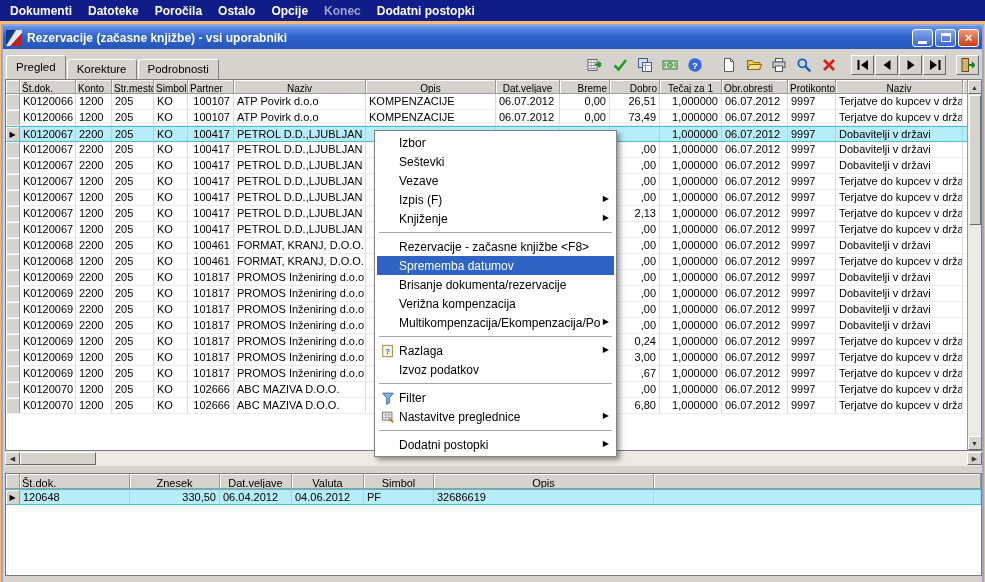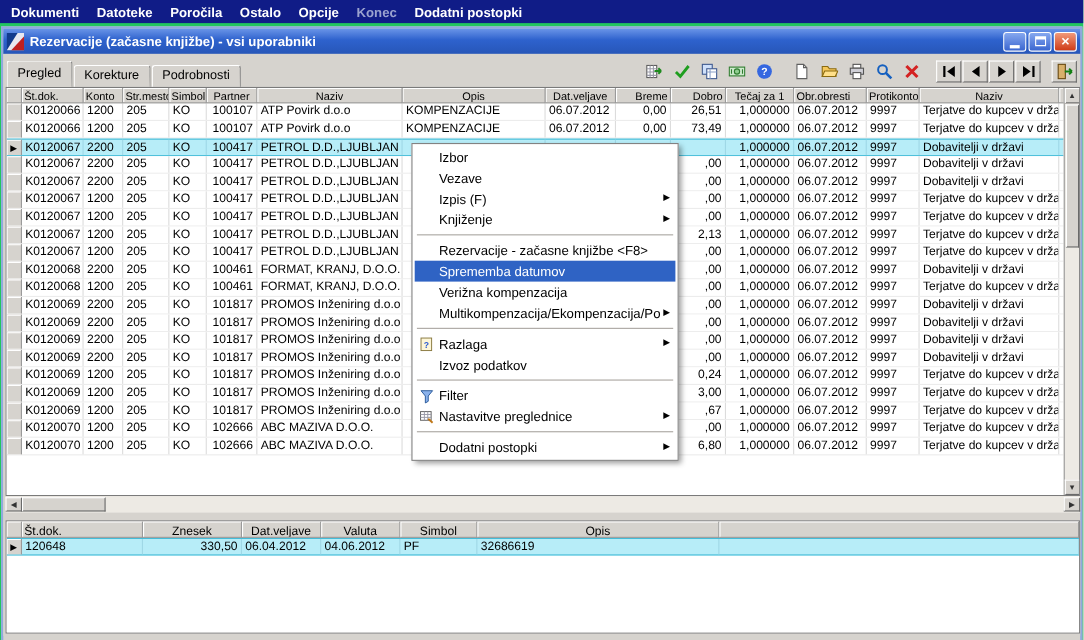--- a/index.html
+++ b/index.html
@@ -1,18 +1,18 @@
 <!DOCTYPE html>
 <html><head>
 <meta charset="utf-8">
 <style>
   *{margin:0;padding:0;box-sizing:border-box;}
   html,body{width:985px;height:582px;}
   body{font-family:"Liberation Sans",sans-serif;background:#cdc9c2;overflow:hidden;position:relative;}
-  .screen{position:absolute;inset:0;width:985px;height:582px;background:#22c55e;}
+  .screen{position:absolute;inset:0;width:985px;height:582px;background:#fdba74;}
 
   
   .menubar{position:absolute;left:0;top:0;right:0;height:21px;background:#101c87;display:flex;align-items:center;color:#fff;font-size:12px;font-weight:bold;padding-left:2px;}
   .mb-item{padding:3px 8px;cursor:default;white-space:nowrap;}
   .mb-item.dim{color:#9aa2cf;}
 
   
   .window{position:absolute;left:1px;top:24px;width:983px;height:572px;background:#d6d3ce;border:2px solid #8fa8dd;}
   .titlebar{height:23px;background:linear-gradient(180deg,#6a95e8 0%,#2e62cd 45%,#2756b8 100%);display:flex;align-items:center;gap:5px;padding:0 3px;color:#fff;font-weight:bold;font-size:12px;}
   .titlebar .logo svg{width:16px;height:16px;display:block;}
@@ -248,21 +248,21 @@
           </div>
       </div>
 
       <div class="main-grid">
         <div class="grid-header">
             <div class="hcell marker"></div>
             <div class="hcell " style="width: 56px;">Št.dok.</div>
             <div class="hcell " style="width: 36px;">Konto</div>
             <div class="hcell " style="width: 42px;">Str.mesto</div>
             <div class="hcell " style="width: 34px;">Simbol</div>
-            <div class="hcell " style="width: 46px; text-align: center;">Partner</div>
+            <div class="hcell " style="width: 46px;">Partner</div>
             <div class="hcell c" style="width: 132px;">Naziv</div>
             <div class="hcell c" style="width: 130px;">Opis</div>
             <div class="hcell c" style="width: 64px;">Dat.veljave</div>
             <div class="hcell r" style="width: 50px;">Breme</div>
             <div class="hcell r" style="width: 50px;">Dobro</div>
             <div class="hcell c" style="width: 62px;">Tečaj za 1</div>
             <div class="hcell " style="width: 66px;">Obr.obresti</div>
             <div class="hcell " style="width: 48px;">Protikonto</div>
             <div class="hcell c" style="width: 127px;">Naziv</div>
             <div class="hcell fill"></div>
@@ -671,40 +671,48 @@
     </div>
   </div>
 
   <div class="context-menu">
       <div class="menu-item">
         <span class="mi-gutter"></span>
         <span class="mi-label">Izbor</span>
       </div>
       <div class="menu-item">
         <span class="mi-gutter"></span>
+        <span class="mi-label">Seštevki</span>
+      </div>
+      <div class="menu-item">
+        <span class="mi-gutter"></span>
         <span class="mi-label">Vezave</span>
       </div>
       <div class="menu-item">
         <span class="mi-gutter"></span>
         <span class="mi-label">Izpis (F)</span>
         <span class="mi-arrow">▶</span>
       </div>
       <div class="menu-item">
         <span class="mi-gutter"></span>
         <span class="mi-label">Knjiženje</span>
         <span class="mi-arrow">▶</span>
       </div>
       <div class="menu-sep"></div>
       <div class="menu-item">
         <span class="mi-gutter"></span>
         <span class="mi-label">Rezervacije - začasne knjižbe &lt;F8&gt;</span>
       </div>
       <div class="menu-item hl">
         <span class="mi-gutter"></span>
         <span class="mi-label">Sprememba datumov</span>
+      </div>
+      <div class="menu-item">
+        <span class="mi-gutter"></span>
+        <span class="mi-label">Brisanje dokumenta/rezervacije</span>
       </div>
       <div class="menu-item">
         <span class="mi-gutter"></span>
         <span class="mi-label">Verižna kompenzacija</span>
       </div>
       <div class="menu-item">
         <span class="mi-gutter"></span>
         <span class="mi-label">Multikompenzacija/Ekompenzacija/Pobot</span>
         <span class="mi-arrow">▶</span>
       </div>

